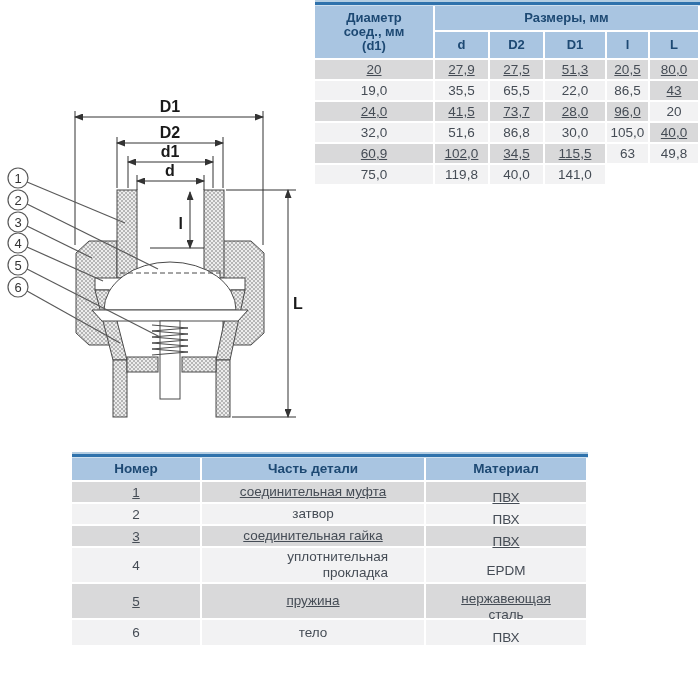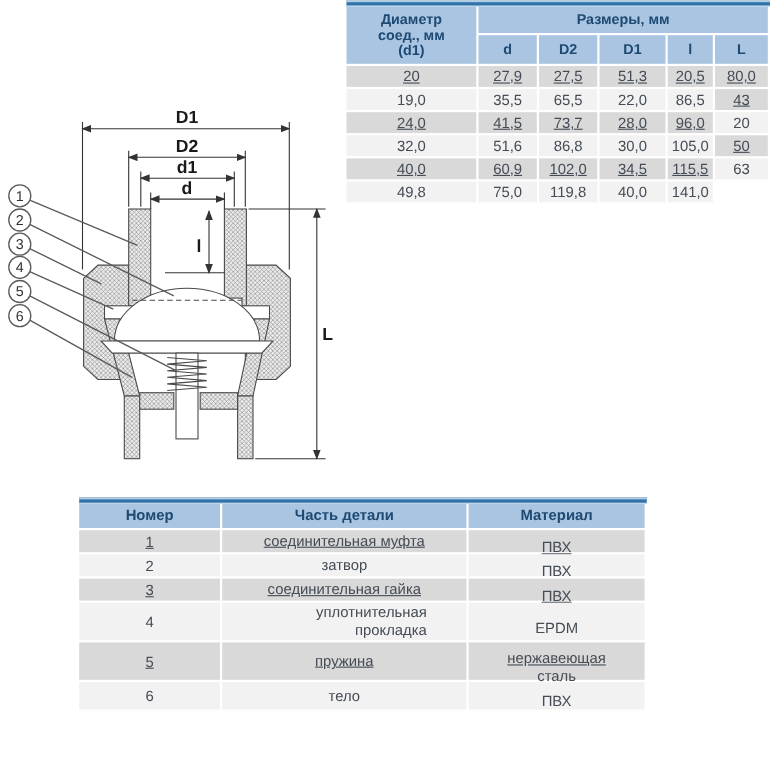--- a/index.html
+++ b/index.html
@@ -81,21 +81,20 @@
     <div class="cell val rg">28,0</div>
     <div class="cell val rg">96,0</div>
 
     <div class="cell val rl">20</div>
     <div class="cell val rl">32,0</div>
     <div class="cell val rl">51,6</div>
     <div class="cell val rl">86,8</div>
     <div class="cell val rl">30,0</div>
     <div class="cell val rl">105,0</div>
 
-    <div class="cell val rg">50</div>
     <div class="cell val rg">40,0</div>
     <div class="cell val rg">60,9</div>
     <div class="cell val rg">102,0</div>
     <div class="cell val rg">34,5</div>
     <div class="cell val rg">115,5</div>
 
     <div class="cell val rl">63</div>
     <div class="cell val rl">49,8</div>
     <div class="cell val rl">75,0</div>
     <div class="cell val rl">119,8</div>

